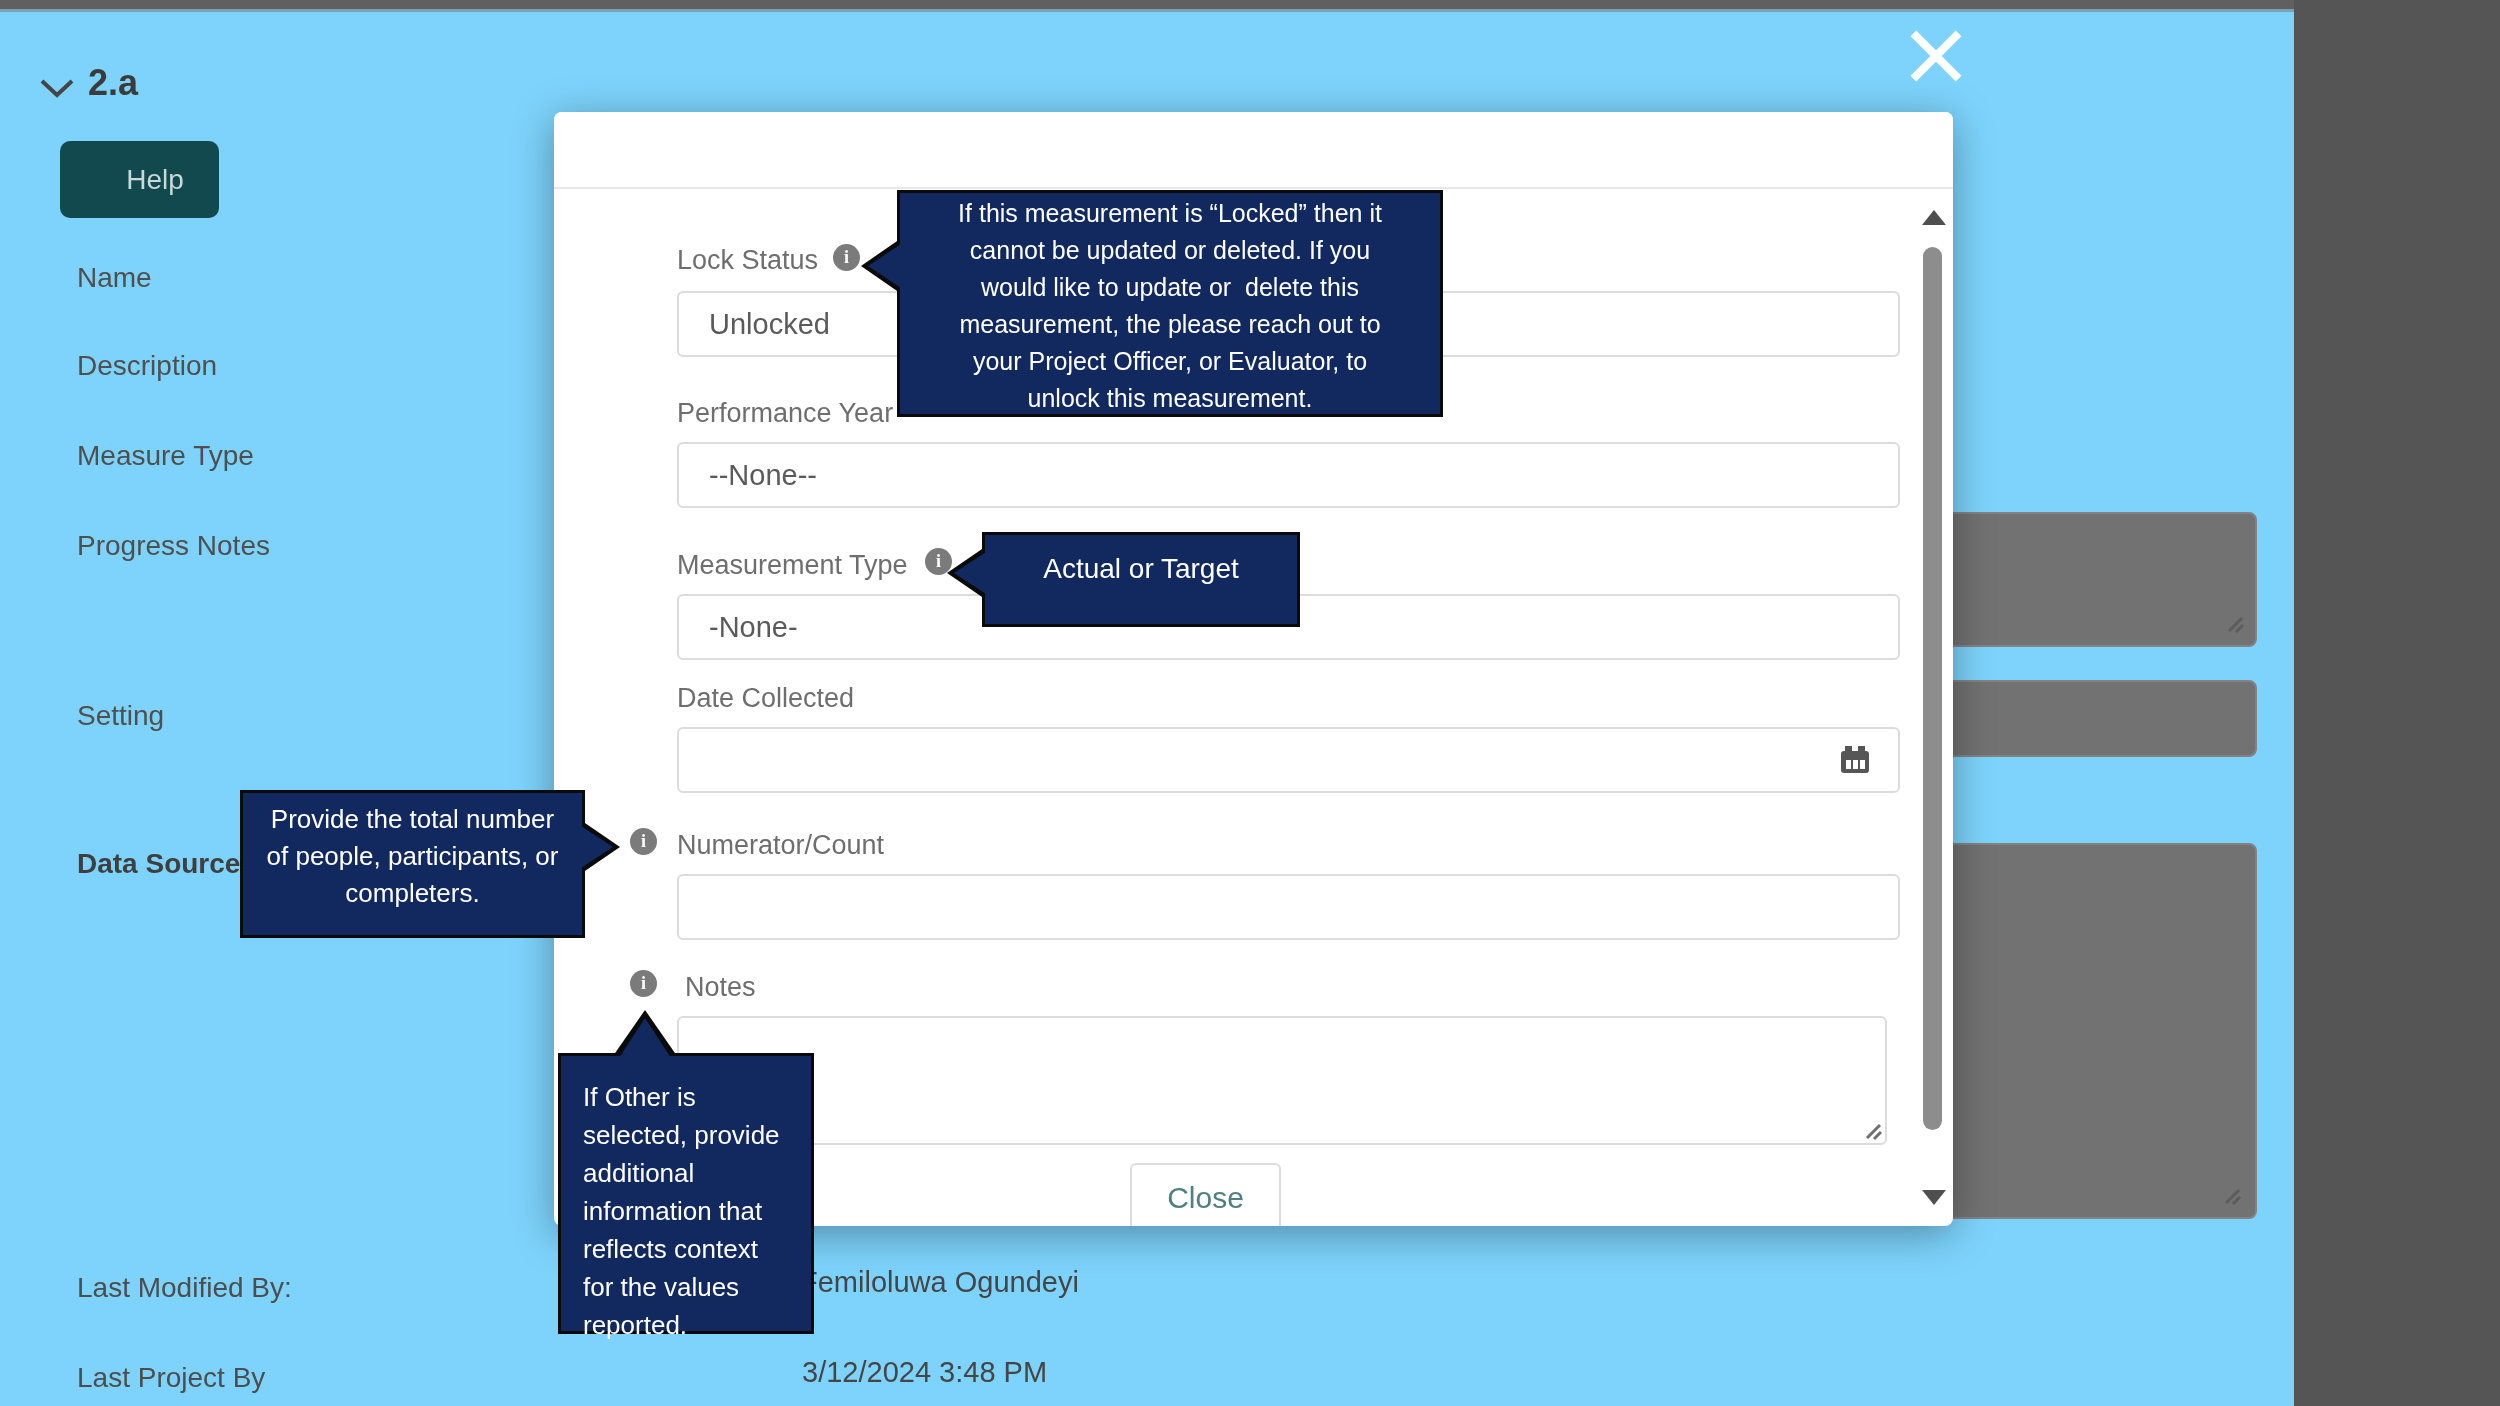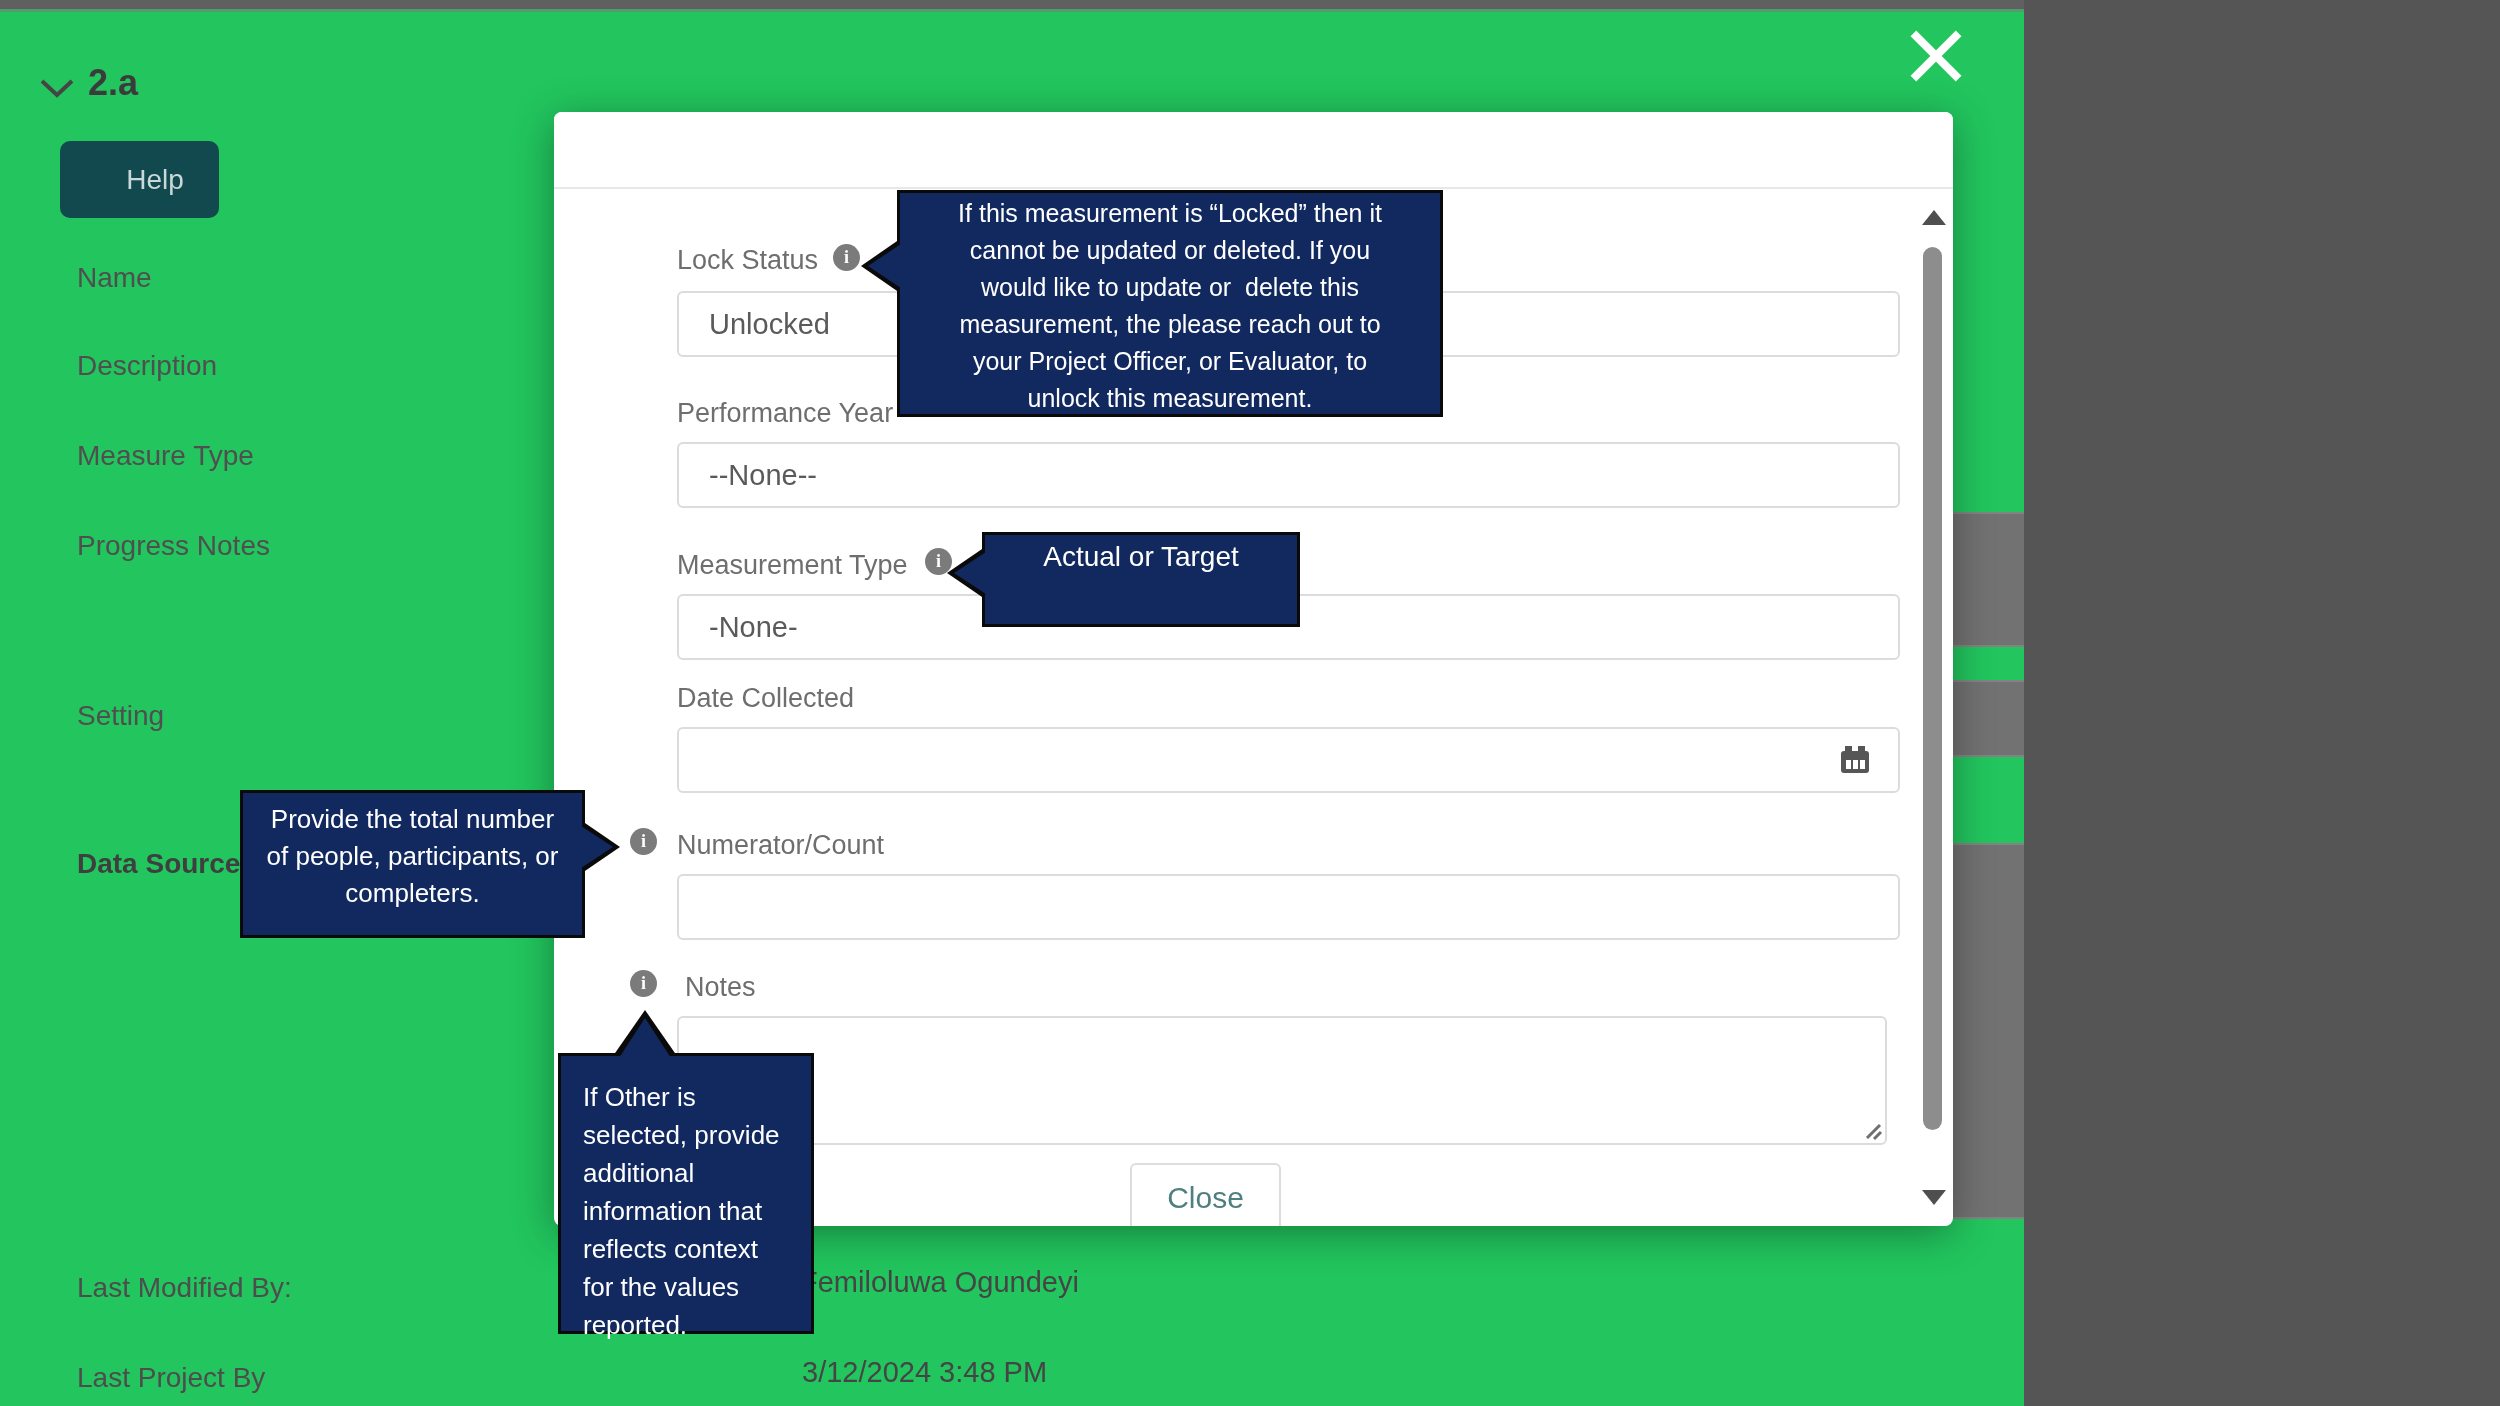--- a/index.html
+++ b/index.html
@@ -1,17 +1,17 @@
 <!DOCTYPE html>
 <html><head>
 <meta charset="utf-8">
 <style>
   html,body{margin:0;padding:0;background:#555;}
-  .screen{position:relative;width:2024px;height:1406px;overflow:hidden;
-    background:#22c55e;font-family:"Liberation Sans",sans-serif;}
+  .screen{position:relative;width:2294px;height:1406px;overflow:hidden;
+    background:#7dd3fc;font-family:"Liberation Sans",sans-serif;}
   .abs{position:absolute;}
 
   
   .topbar{left:0;top:0;width:2500px;height:9px;background:#606060;}
   .topbar-line{left:0;top:9px;width:2500px;height:3px;background:#7a7a7a;opacity:.55;}
   .section-title{left:88px;top:62px;font-size:36px;font-weight:bold;color:#3b3b3b;}
   .chevron{left:38px;top:76px;}
   .help-btn{left:60px;top:141px;width:128px;height:77px;background:#11494e;border-radius:10px;
     color:#c9d8d8;font-size:28px;display:flex;align-items:center;justify-content:center;padding-left:31px;}
   .bg-label{left:77px;font-size:28px;color:#4f4f4f;}
@@ -172,21 +172,21 @@
     <div class="arr" style="left:-39px;top:46px;border-top:27px solid transparent;border-bottom:27px solid transparent;border-right:39px solid #0a0a0a;"></div>
     <div class="arr" style="left:-32px;top:51px;border-top:22px solid transparent;border-bottom:22px solid transparent;border-right:33px solid #12295f;"></div>
     <div class="tt-line">If this measurement is “Locked” then it</div>
     <div class="tt-line">cannot be updated or deleted. If you</div>
     <div class="tt-line">would like to update or  delete this</div>
     <div class="tt-line">measurement, the please reach out to</div>
     <div class="tt-line">your Project Officer, or Evaluator, to</div>
     <div class="tt-line">unlock this measurement.</div>
   </div>
 
-  <div class="tt tt-center" style="left:982px;top:532px;width:318px;height:95px;padding-top:6px;font-size:28px;">
+  <div class="tt tt-center" style="left:982px;top:532px;width:318px;height:95px;padding-top:18px;font-size:28px;">
     <div class="arr" style="left:-38px;top:12px;border-top:26px solid transparent;border-bottom:26px solid transparent;border-right:38px solid #0a0a0a;"></div>
     <div class="arr" style="left:-31px;top:17px;border-top:21px solid transparent;border-bottom:21px solid transparent;border-right:32px solid #12295f;"></div>
     <div class="tt-line">Actual or Target</div>
   </div>
 
   <div class="tt tt-center" style="left:240px;top:790px;width:345px;height:148px;padding-top:8px;font-size:26px;line-height:37px;">
     <div class="arr" style="right:-38px;top:28px;border-top:26px solid transparent;border-bottom:26px solid transparent;border-left:38px solid #0a0a0a;"></div>
     <div class="arr" style="right:-31px;top:33px;border-top:21px solid transparent;border-bottom:21px solid transparent;border-left:32px solid #12295f;"></div>
     <div class="tt-line">Provide the total number</div>
     <div class="tt-line">of people, participants, or</div>

